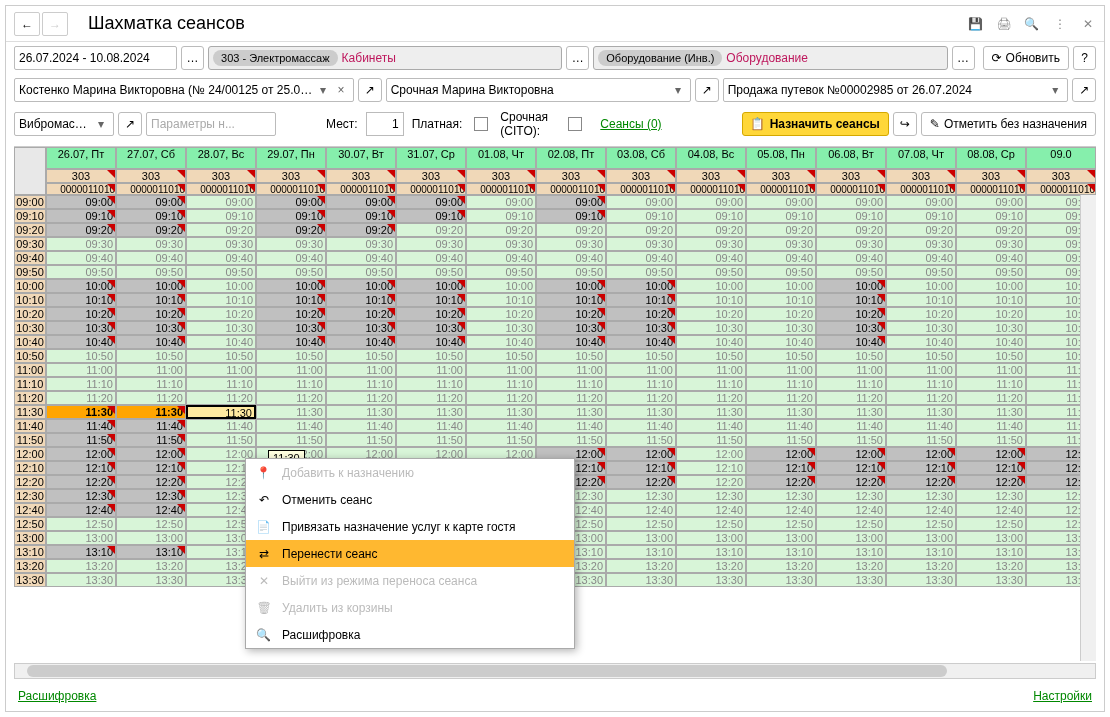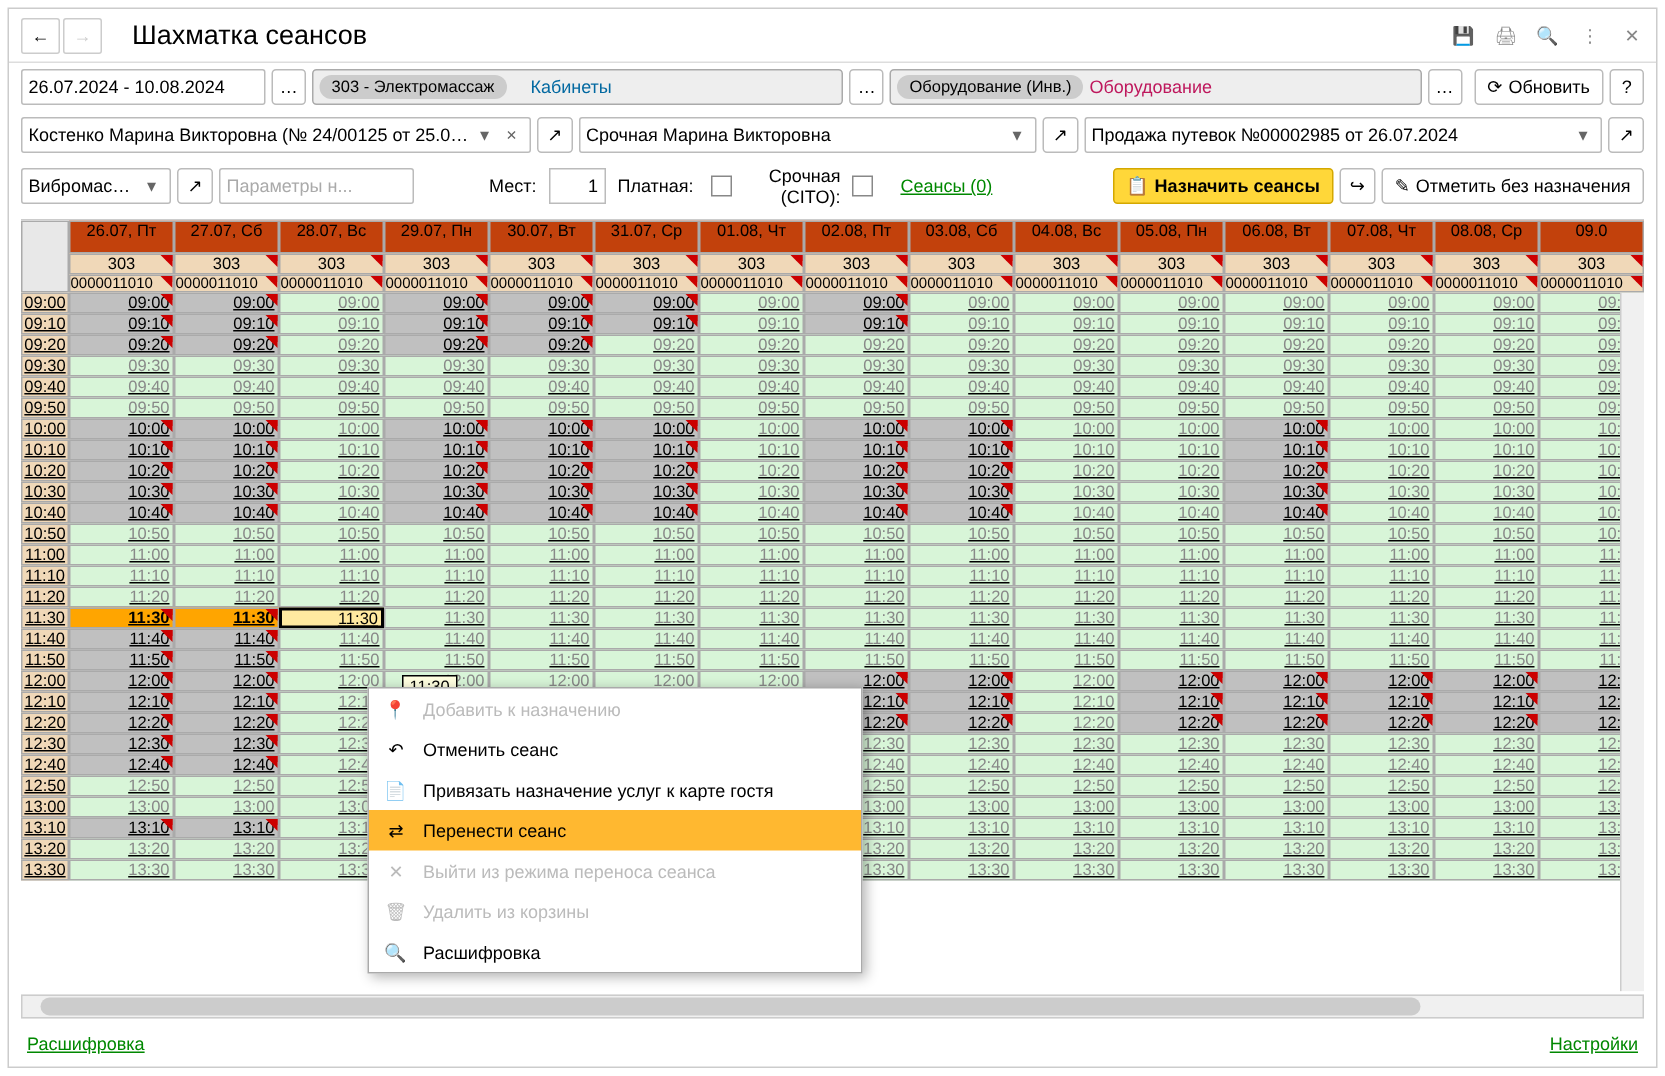--- a/index.html
+++ b/index.html
@@ -31,26 +31,26 @@
 .spacer { flex: 1; }
 .label-txt { margin: 0 4px; }
 .num-input { width: 38px; height: 24px; border: 1px solid #bbb; text-align: right; padding: 0 4px; }
 .checkbox { width: 14px; height: 14px; border: 1px solid #888; margin: 0 4px; }
 .link { color: #008800; text-decoration: underline; cursor: pointer; }
 .grid-area { flex: 1; overflow: hidden; position: relative; border-top: 1px solid #ccc; margin: 4px 8px 0 8px; }
 .grid { display: flex; flex-direction: column; height: 100%; }
 .col-header { display: flex; height: 48px; }
 .time-col-hdr { width: 54px; background: #e8e8e8; border: 1px solid #aaa; }
 .day-col { flex: 0 0 70px; display: flex; flex-direction: column; }
-.day-hdr { height: 32px; background: #c2410c; border: 1px solid #aaa; text-align: center; font-size: 11px; }
+.day-hdr { height: 32px; background: #86efac; border: 1px solid #aaa; text-align: center; font-size: 11px; }
 .room-hdr { height: 16px; background: #f0d8b8; border: 1px solid #aaa; text-align: center; font-size: 11px; position: relative; }
 .room-hdr::after { content: ''; position: absolute; top: 0; right: 0; border: 4px solid transparent; border-top-color: #c00; border-right-color: #c00; }
-.equip-hdr { height: 16px; background: #f0d8b8; border: 1px solid #aaa; text-align: left; font-size: 10px; overflow: hidden; white-space: nowrap; position: relative; }
+.equip-hdr { height: 16px; background: #f0d8b8; border: 1px solid #aaa; text-align: right; font-size: 10px; overflow: hidden; white-space: nowrap; position: relative; }
 .equip-hdr::after { content: ''; position: absolute; top: 0; right: 0; border: 4px solid transparent; border-top-color: #c00; border-right-color: #c00; }
-.grid-body { flex: 1; overflow: auto; position: relative; text-decoration: underline; }
+.grid-body { flex: 1; overflow: auto; position: relative; }
 .grid-row { display: flex; height: 14px; }
 .time-cell { width: 54px; background: #f0d8b8; border: 1px solid #aaa; text-align: center; font-size: 11px; line-height: 12px; }
 .slot { flex: 0 0 70px; border: 1px solid #aaa; text-align: right; padding-right: 2px; font-size: 11px; line-height: 12px; position: relative; }
 .slot.free { background: #d8f5d8; color: #888; }
 .slot.busy { background: #c0c0c0; color: #000; }
 .slot.busy::after { content: ''; position: absolute; top: 0; right: 0; border: 4px solid transparent; border-top-color: #c00; border-right-color: #c00; }
 .slot.sel { background: #ffa500; color: #000; font-weight: bold; }
 .slot.sel::after { content: ''; position: absolute; top: 0; right: 0; border: 4px solid transparent; border-top-color: #c00; border-right-color: #c00; }
 .slot.sel-cur { background: #ffe9a0; border: 2px solid #000; }
 .footer { display: flex; justify-content: space-between; padding: 8px 12px; }
@@ -83,21 +83,21 @@
     </div>
   </div>
 
   <div class="toolbar1">
     <div class="field period">
       <span class="field-label">26.07.2024 - 10.08.2024</span>
     </div>
     <div class="btn icon">…</div>
     <div class="field room">
       <span class="pill">303 - Электромассаж</span>
-      <span class="field-label" style="color:#0369a1;margin-left:16px">Кабинеты</span>
+      <span class="field-label" style="color:#be185d;margin-left:4px">Кабинеты</span>
     </div>
     <div class="btn icon">…</div>
     <div class="field equip">
       <span class="pill">Оборудование (Инв.)</span>
       <span class="field-label" style="color:#be185d;margin-left:4px">Оборудование</span>
     </div>
     <div class="btn icon">…</div>
     <div class="spacer"></div>
     <div class="btn">
       <span>⟳</span>
@@ -135,21 +135,21 @@
       <span class="field-label">Параметры н...</span>
     </div>
     <div style="display:flex;flex-direction:column;margin-left:42px">
       <span class="label-txt">Мест:</span>
     </div>
     <input class="num-input" value="1" style="">
     <span class="label-txt">Платная:</span>
     <div class="checkbox"></div>
     <div style="display:flex;flex-direction:column;align-items:center">
       <div style="display:flex;align-items:center">
-        <span class="label-txt" style="text-align:right;width:60px">Срочная (CITO):</span>
+        <span class="label-txt" style="text-align:left;width:60px">Срочная (CITO):</span>
         <div class="checkbox"></div>
       </div>
     </div>
     <a class="link" style="margin-left:10px">Сеансы (0)</a>
     <div class="spacer"></div>
     <div class="btn primary">
       <span>📋</span>
       <span>Назначить сеансы</span>
     </div>
     <div class="btn icon">↪</div>

